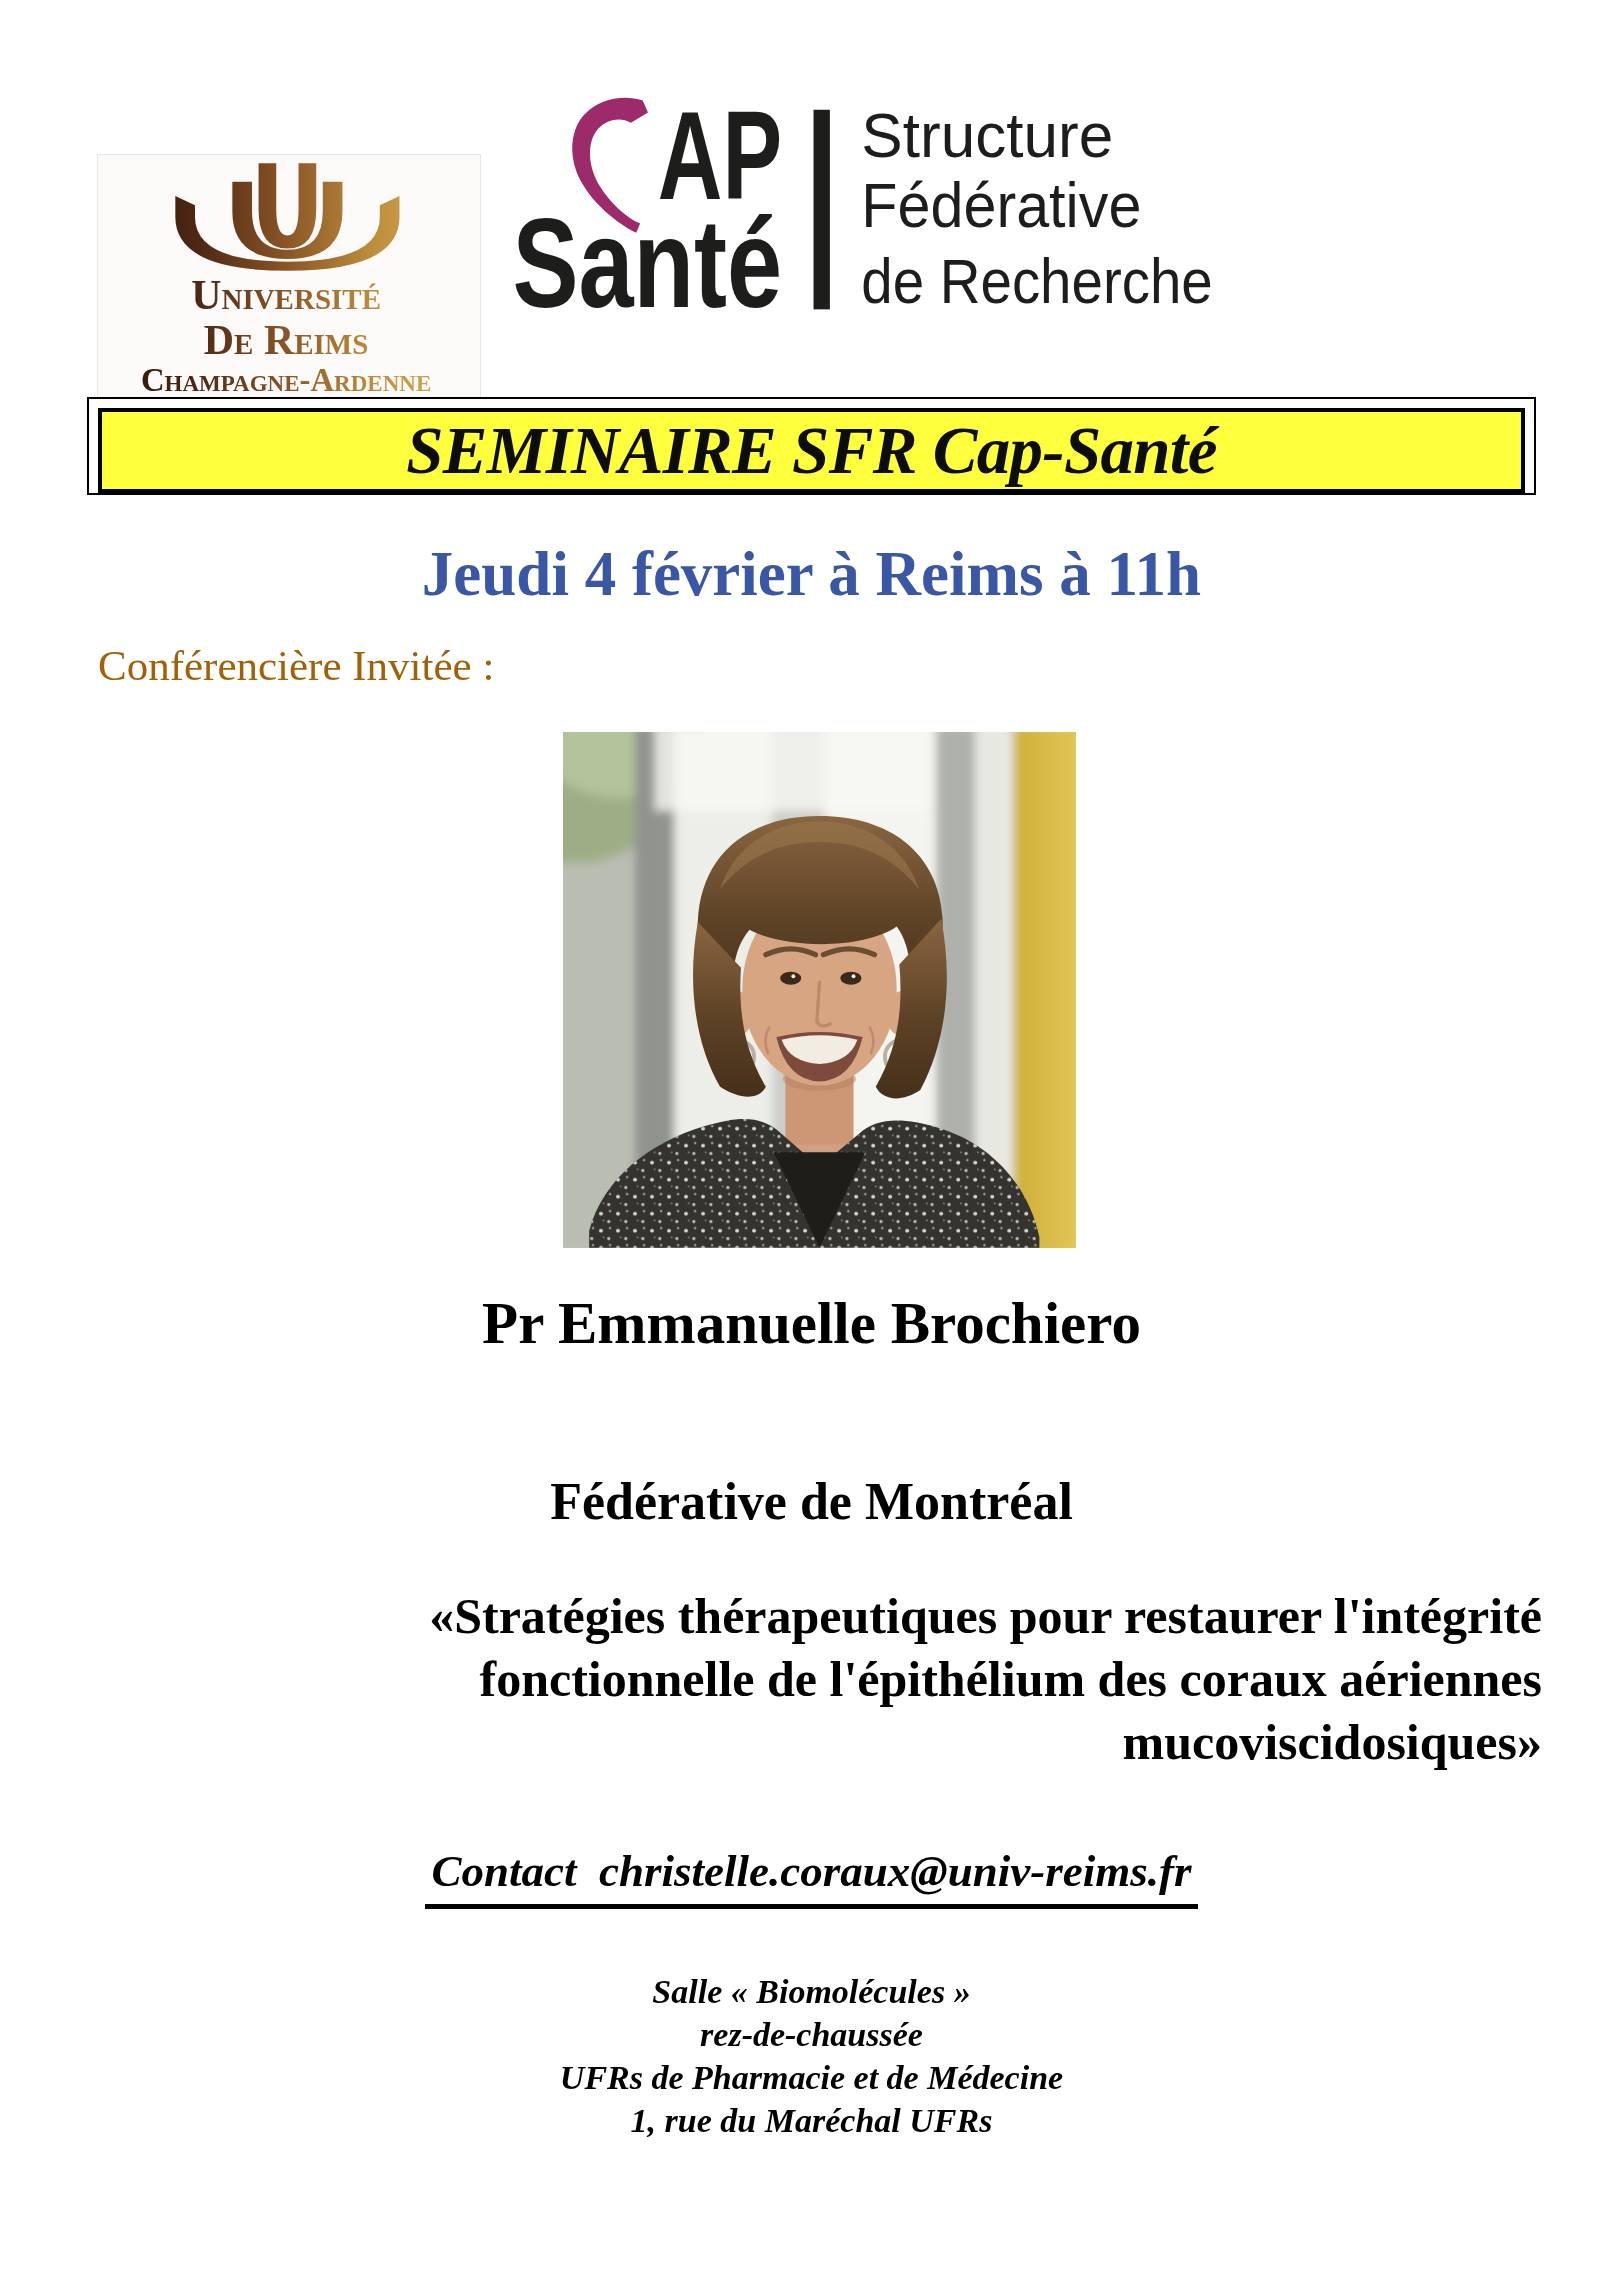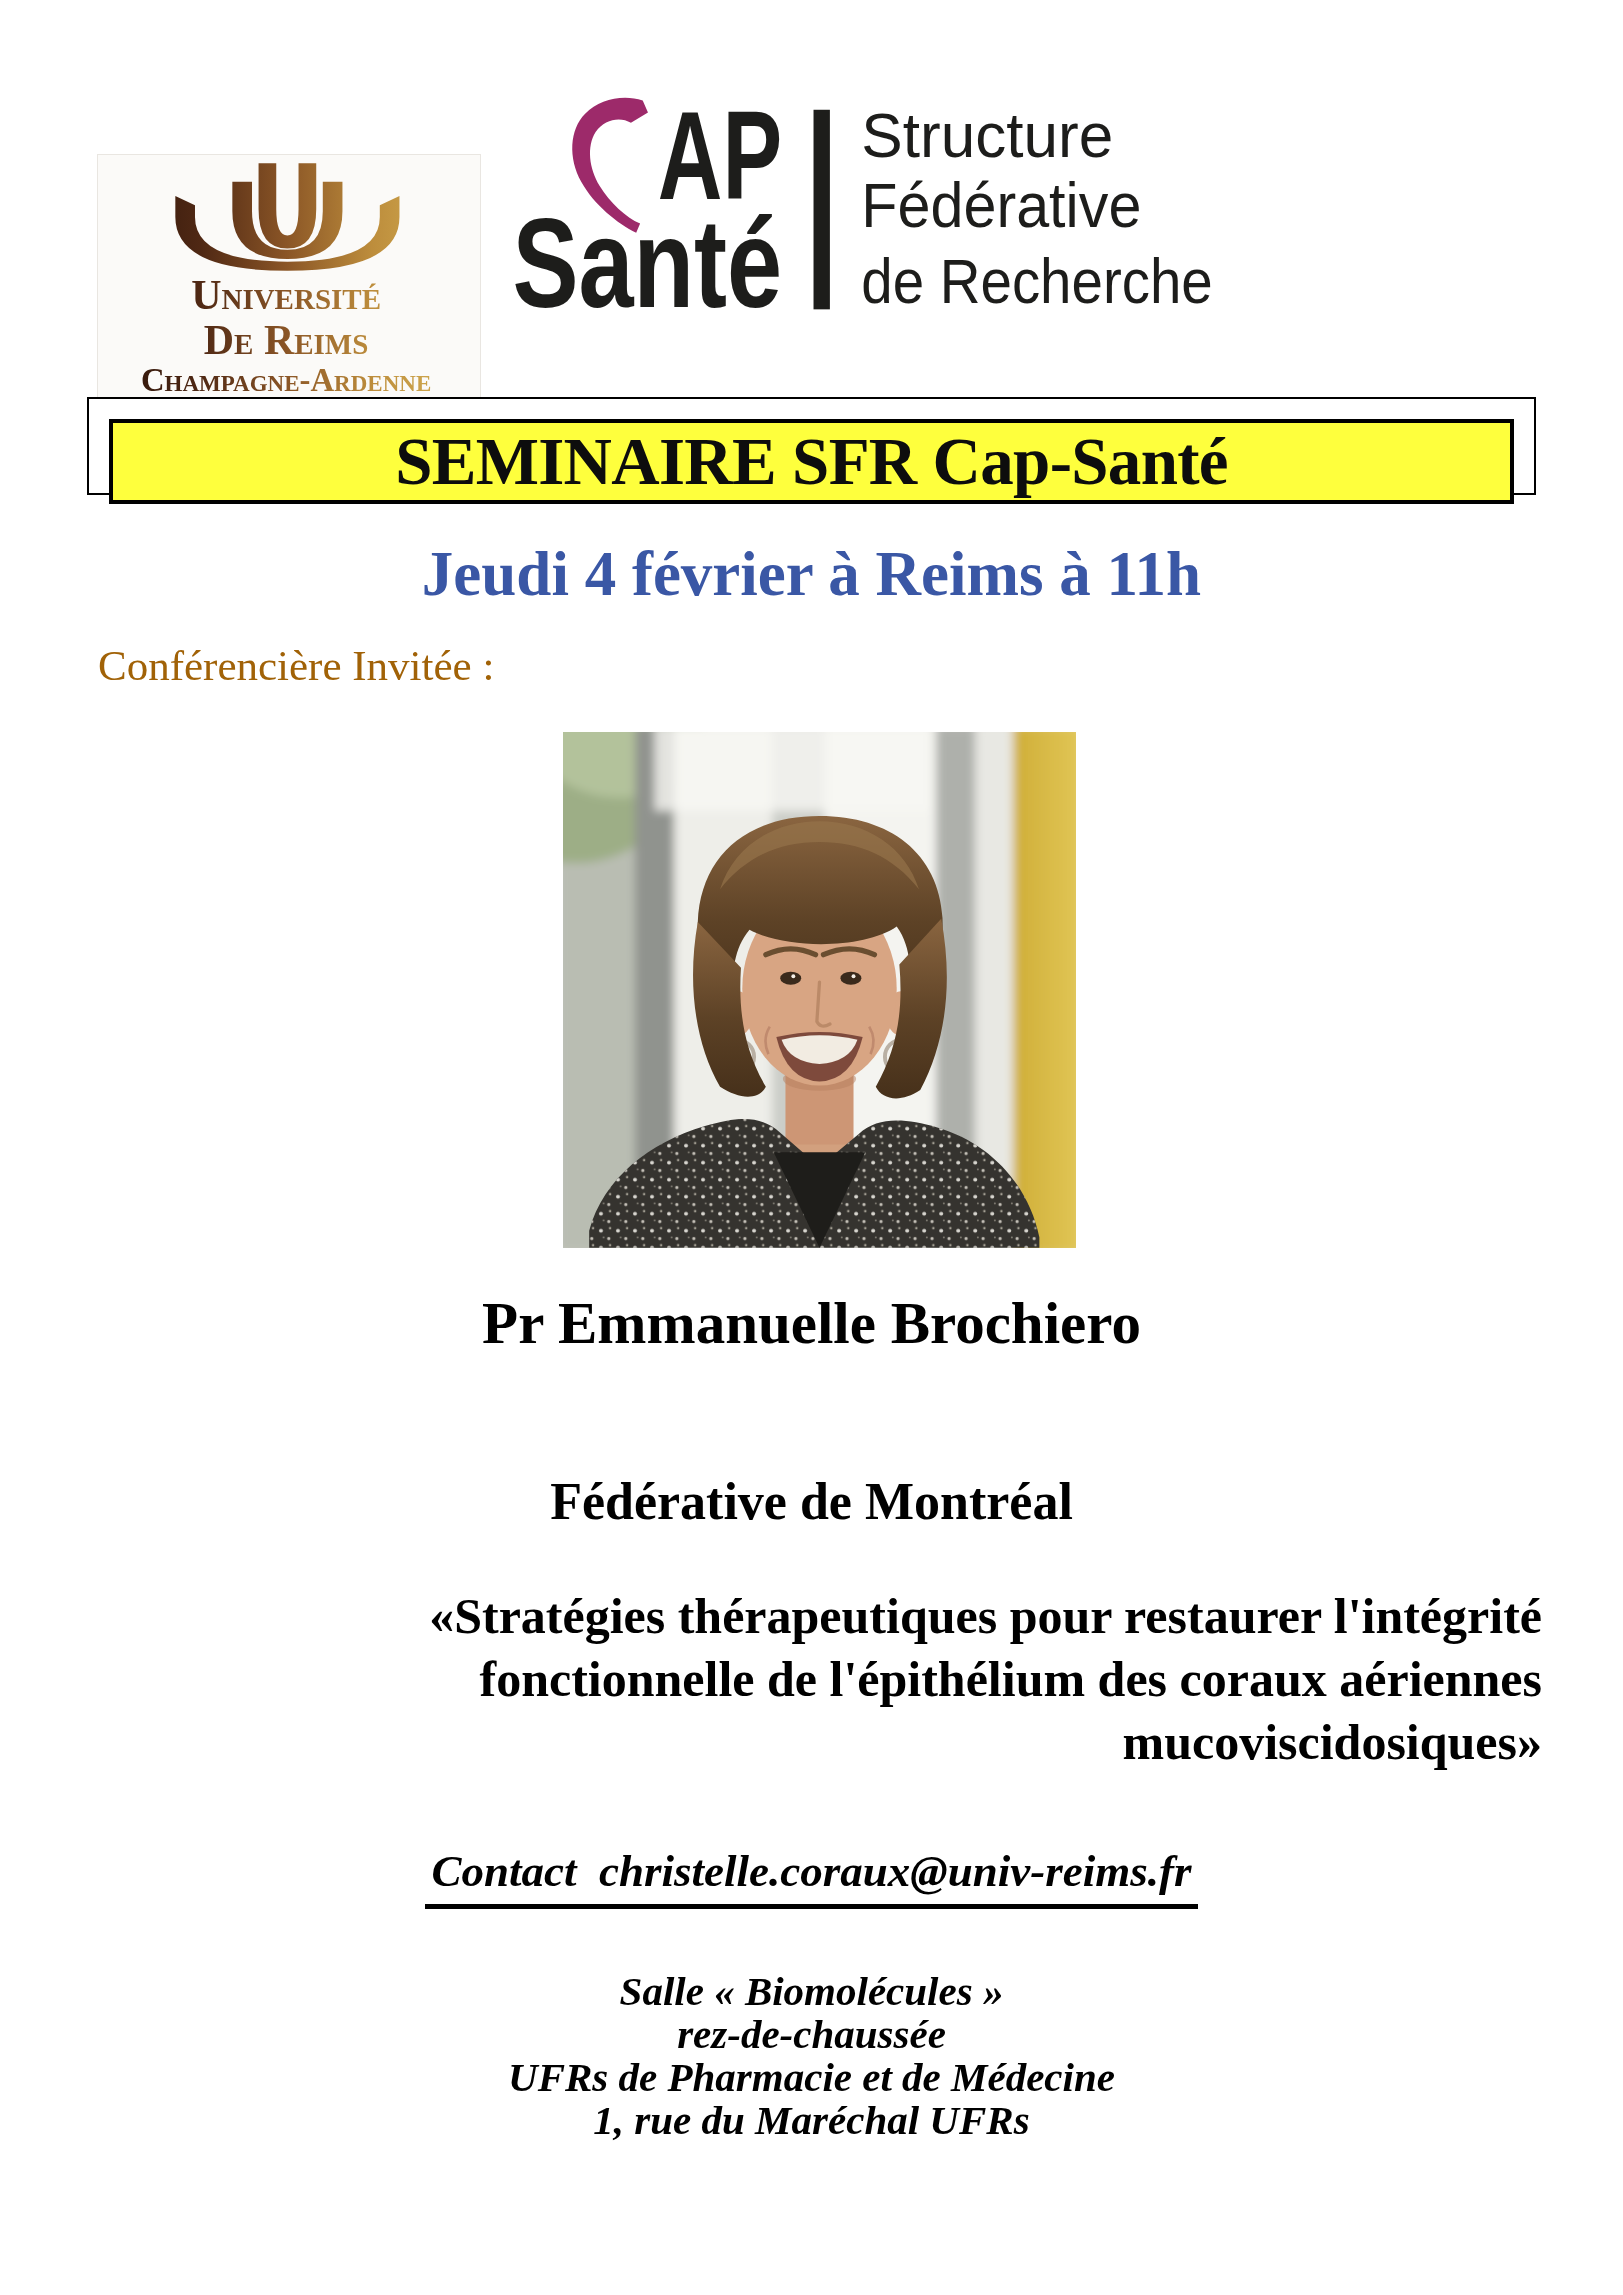--- a/index.html
+++ b/index.html
@@ -11,38 +11,38 @@
   .center-band{position:absolute;left:81px;width:1461px;text-align:center;}
 
   
   .urca-box{left:97px;top:154px;width:382px;height:304px;background:#fbfaf8;border:0.7px solid #e9e6e1;}
 
   .urca-logo{left:98px;top:162px;width:367px;height:236px;}
   .capsante-logo{left:504px;top:88px;width:746px;height:249px;}
 
   
   .banner{left:87px;top:397px;width:1449px;height:98px;border:2.6px solid #000;background:#fff;box-sizing:border-box;}
-  .banner-inner{margin:20px;border:4.6px solid #000;background:#feff3d;height:77px;box-sizing:content-box;}
+  .banner-inner{margin:9px;border:4.6px solid #000;background:#feff3d;height:77px;box-sizing:content-box;font-style:italic;}
   .banner-text{line-height:77px;text-align:center;font-weight:bold;font-size:67px;color:#0d0d0d;letter-spacing:-0.7px;}
 
   .date-line{top:543px;font-size:63px;font-weight:bold;color:#3a57a5;line-height:1;}
   .speaker-intro{left:98px;top:640px;font-size:43px;line-height:1.2;color:#a16207;}
 
   .photo{left:563px;top:732px;width:513px;height:516px;}
 
   .speaker-name{top:1291px;font-size:59px;font-weight:bold;line-height:1.1;}
   .affiliation{top:1473px;font-size:52px;font-weight:bold;line-height:1.1;}
   .talk-title{top:1585px;font-size:50px;font-weight:bold;line-height:63px;text-align:right;}
 
   .contact-line{top:1845px;}
   .contact-line span{
     display:inline-block;font-size:45px;font-weight:bold;font-style:italic;
     border-bottom:5.9px solid #000;padding:0 6.5px 6.5px 6.5px;
   }
-  .address{top:1970px;font-size:41px;font-weight:bold;font-style:italic;line-height:43px;}
+  .address{top:1970px;font-size:34px;font-weight:bold;font-style:italic;line-height:43px;}
 </style>
 </head>
 <body>
 
 <div class="abs urca-box"></div>
 
 <svg class="abs urca-logo" viewBox="0 0 560 360" role="img">
   <defs>
     <linearGradient id="urcaGrad" gradientUnits="userSpaceOnUse" x1="25" y1="0" x2="549" y2="0">
       <stop offset="0" stop-color="#2e150a"></stop>

